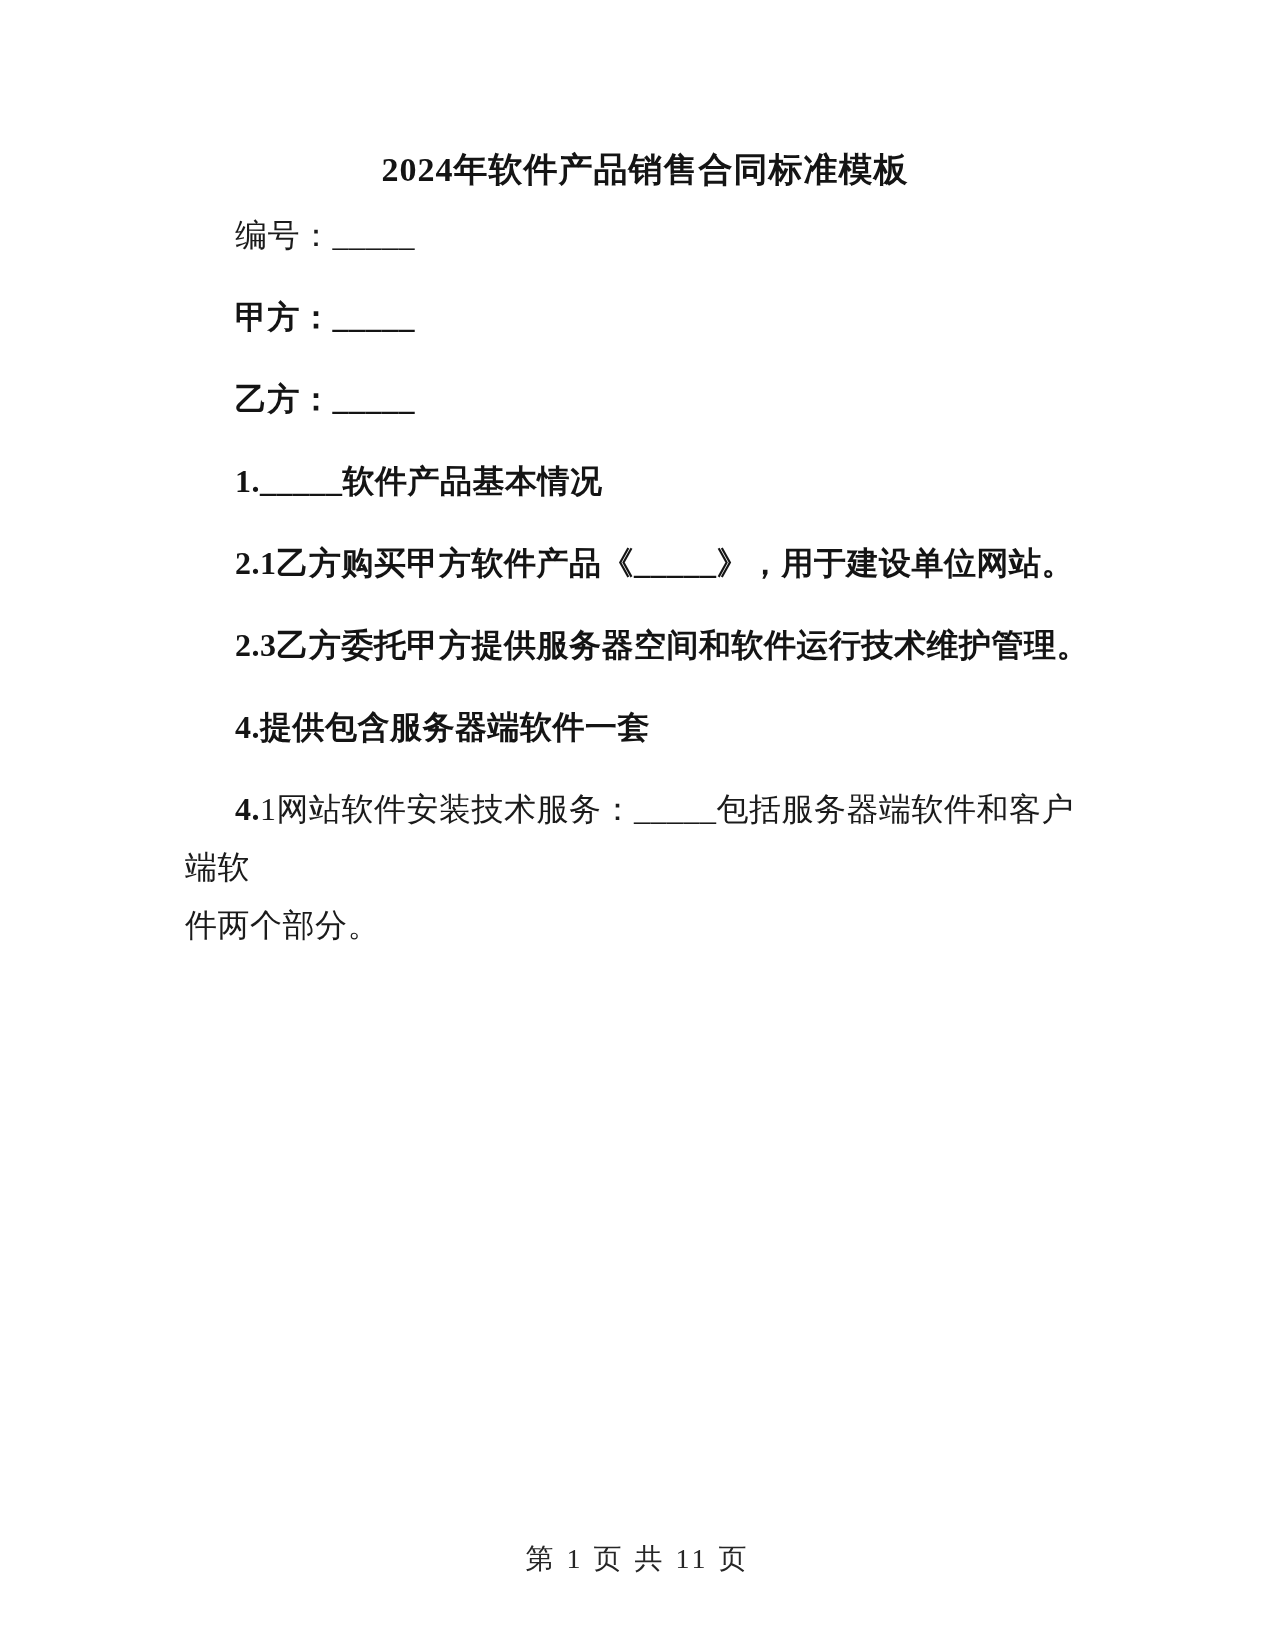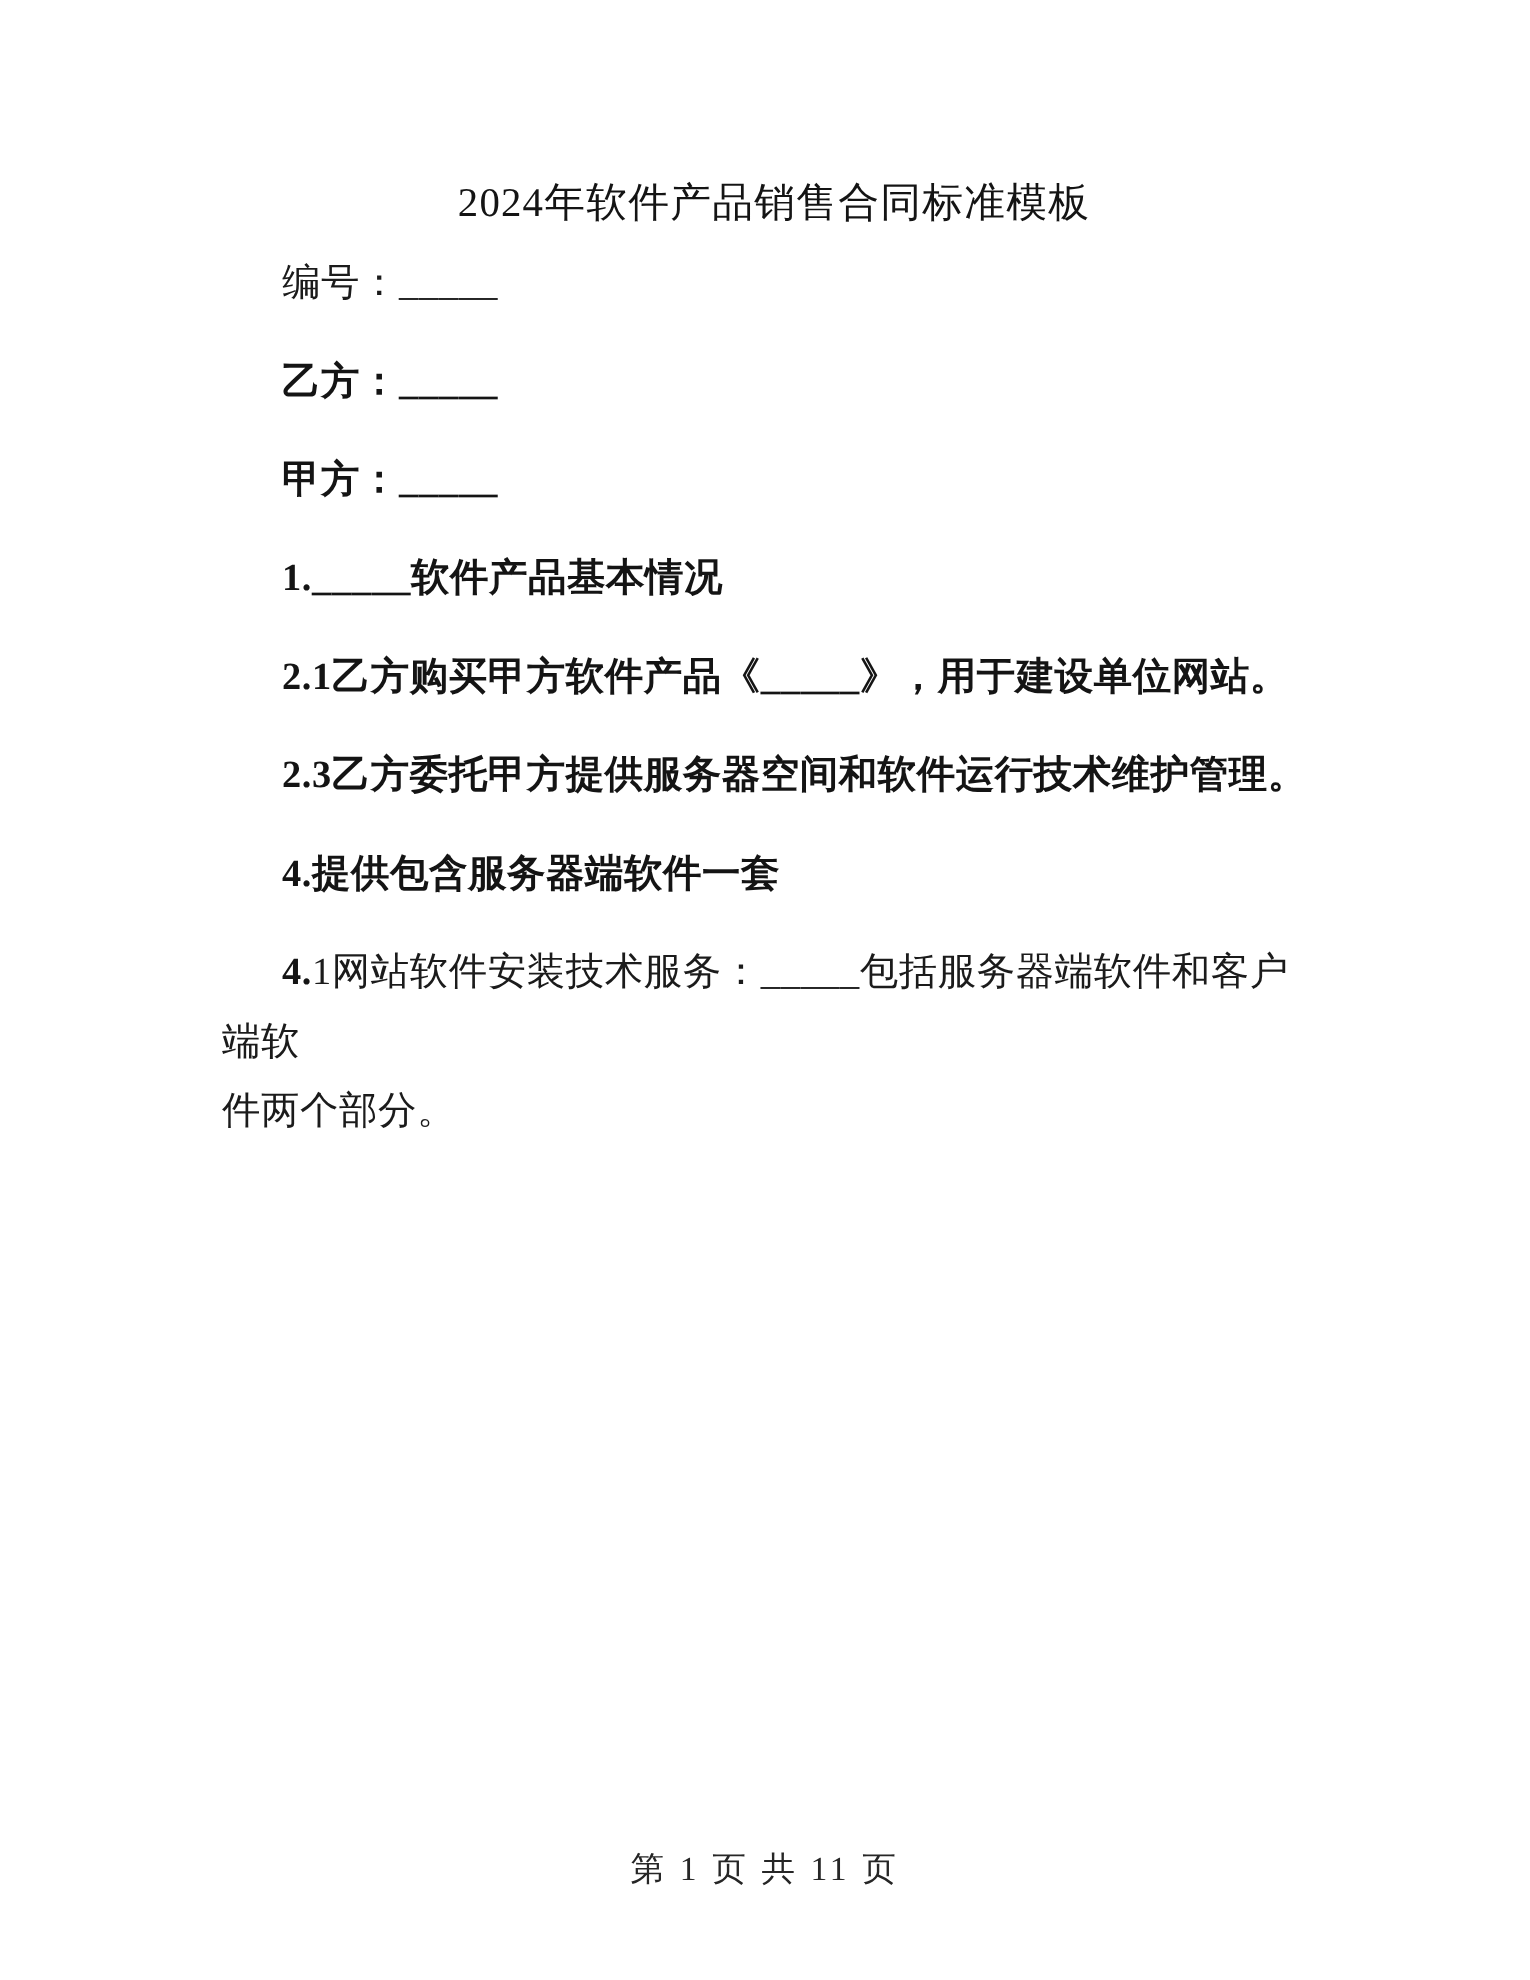--- a/index.html
+++ b/index.html
@@ -12,21 +12,21 @@
     color: #1b1b1b;
     overflow: hidden;
   }
   .content {
     padding: 140px 170px 0 185px; 
   }
   .doc-title {
     margin: 0 0 6px 0;
     font-size: 34px;
     line-height: 60px;
-    font-weight: normal;
+    font-weight: bold;
     text-align: center;
     letter-spacing: 1px;
     color: #141414;
   }
   .para {
     margin: 0 0 24px 0;
     font-size: 32px;
     line-height: 58px;
     text-indent: 50px;
     letter-spacing: 0.5px;
@@ -50,23 +50,23 @@
 </head>
 <body>
 
 <div class="page">
   <div class="content">
 
     <h1 class="doc-title">2024年软件产品销售合同标准模板</h1>
 
     <p class="para"><span>编号：</span><span>_____</span></p>
 
+    <p class="para bold"><span>甲方：</span><span>_____</span></p>
+
     <p class="para bold"><span>乙方：</span><span>_____</span></p>
-
-    <p class="para bold"><span>甲方：</span><span>_____</span></p>
 
     <p class="para bold"><span>1.</span><span>_____</span><span>软件产品基本情况</span></p>
 
 
 
     <p class="para bold">2.1乙方购买甲方软件产品《_____》，用于建设单位网站。</p>
 
 
     <p class="para bold">2.3乙方委托甲方提供服务器空间和软件运行技术维护管理。</p>
 

